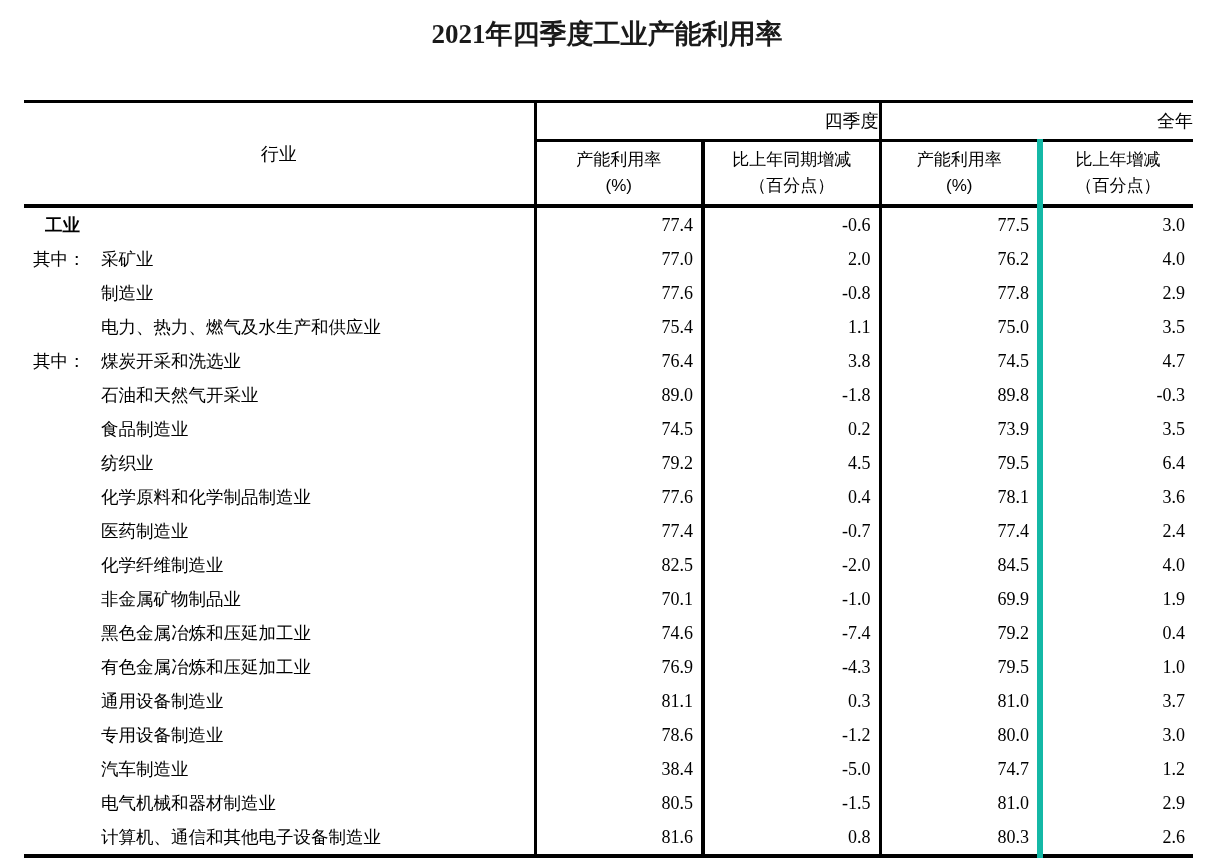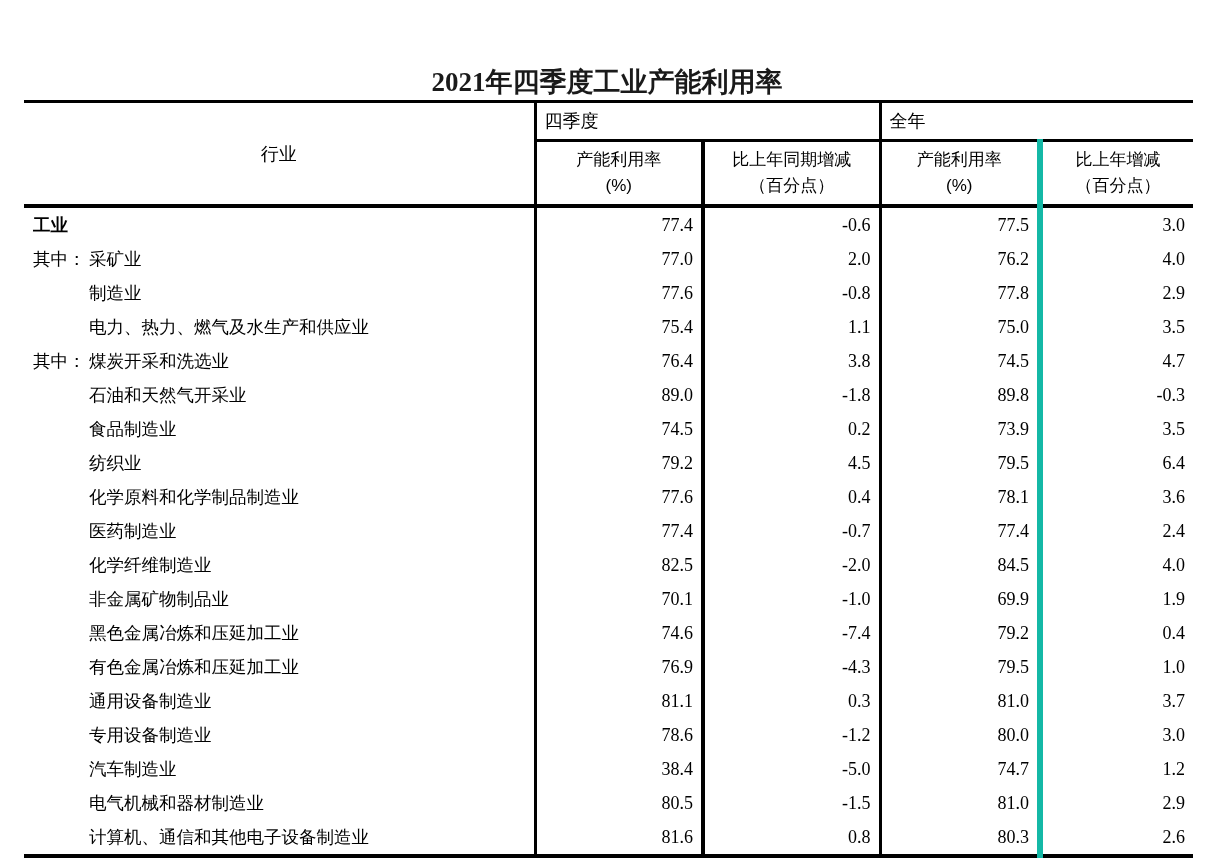--- a/index.html
+++ b/index.html
@@ -22,21 +22,20 @@
   .title {
     position: absolute;
     top: 16px;
     left: 0;
     width: 1214px;
     text-align: center;
     font-family: "Liberation Serif", "DejaVu Serif", serif;
     font-size: 27px;
     font-weight: bold;
     color: #1a1a1a;
-    margin-top: 48px;
   }
   .tbl-wrap {
     position: absolute;
     left: 24px;
     top: 100px;
   }
   table.capacity {
     border-collapse: collapse;
     table-layout: fixed;
     width: 1169px;
@@ -56,21 +55,21 @@
   .v4 { border-left: 6px solid #14b8a6; }
 
   th.industry-h {
     font-size: 18px;
     vertical-align: middle;
     border-bottom: 4px solid #000;
   }
   th.gh {
     height: 36px;
     font-size: 18px;
-    text-align: left;
+    text-align: right;
     vertical-align: middle;
     border-bottom: 3px solid #000;
     padding-left: 8px;
   }
   th.sub {
     height: 62px;
     font-size: 17px;
     line-height: 26px;
     text-align: center;
     vertical-align: middle;
@@ -84,21 +83,21 @@
   td.ind .cellflex {
     display: flex;
     align-items: center;
   }
   .prefix {
     flex: none;
     width: 56px;
     padding-left: 9px;
   }
   .prefix.noindent { width: 0; }
-  .name { flex: 1; }
+  .name { flex: 1; margin-left: 12px; }
   tr.bold-row td.ind { font-weight: bold; }
   td.num {
     font-family: "Liberation Serif", "DejaVu Serif", serif;
     font-size: 18px;
     text-align: right;
     padding-right: 8px;
     height: 34px;
     vertical-align: middle;
   }
 </style>

